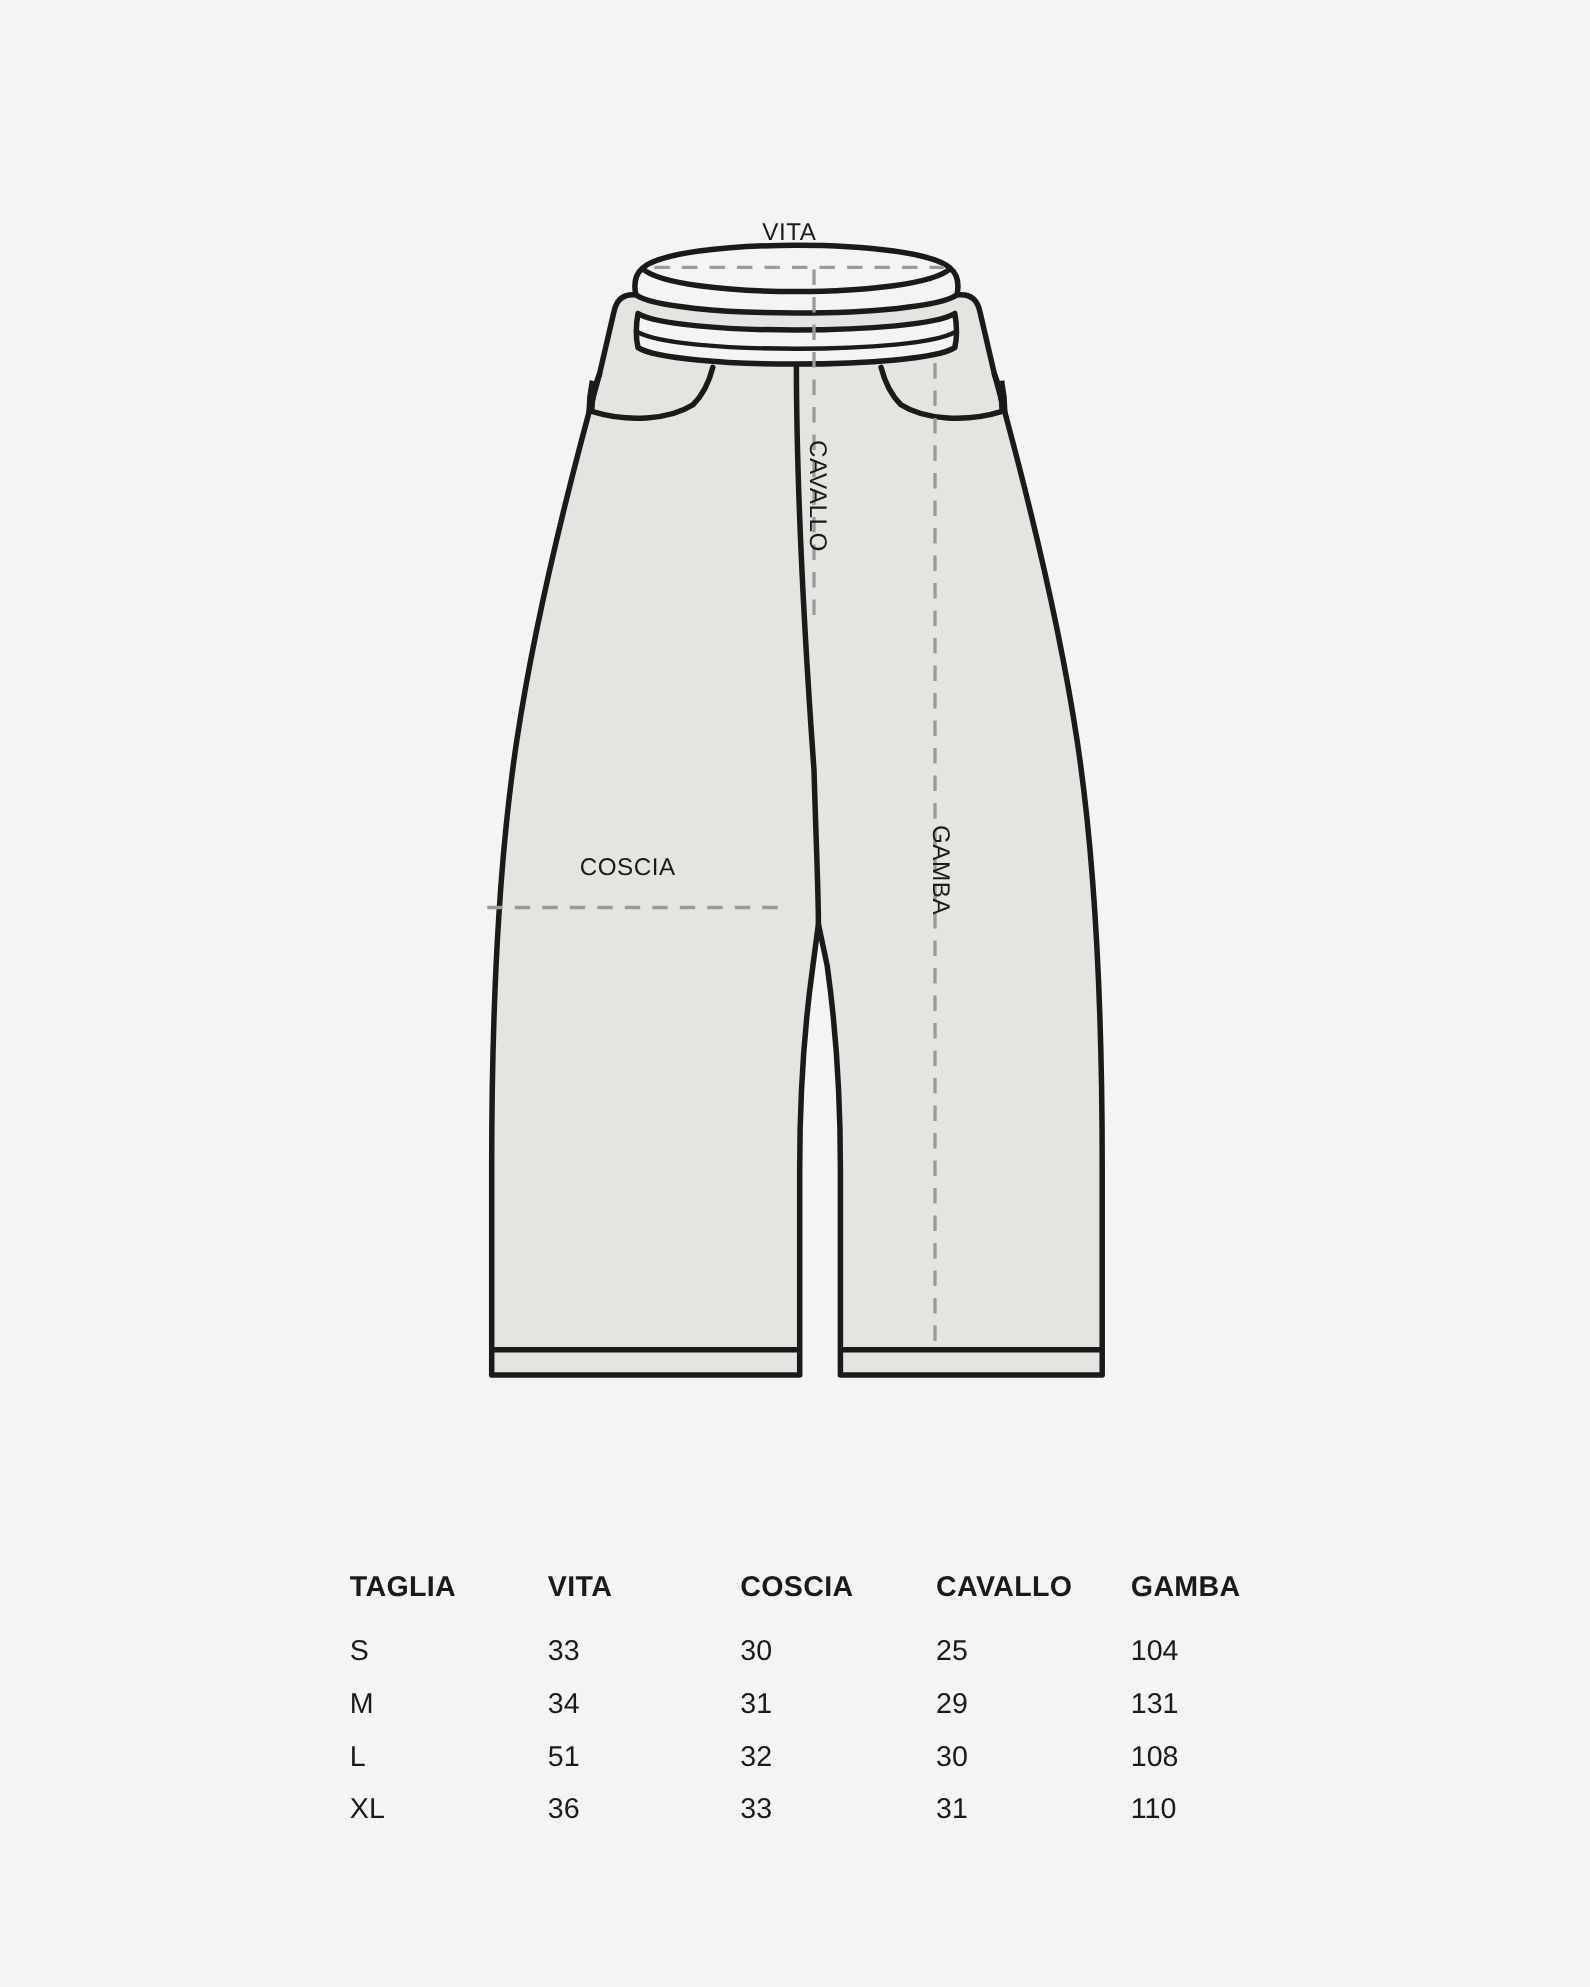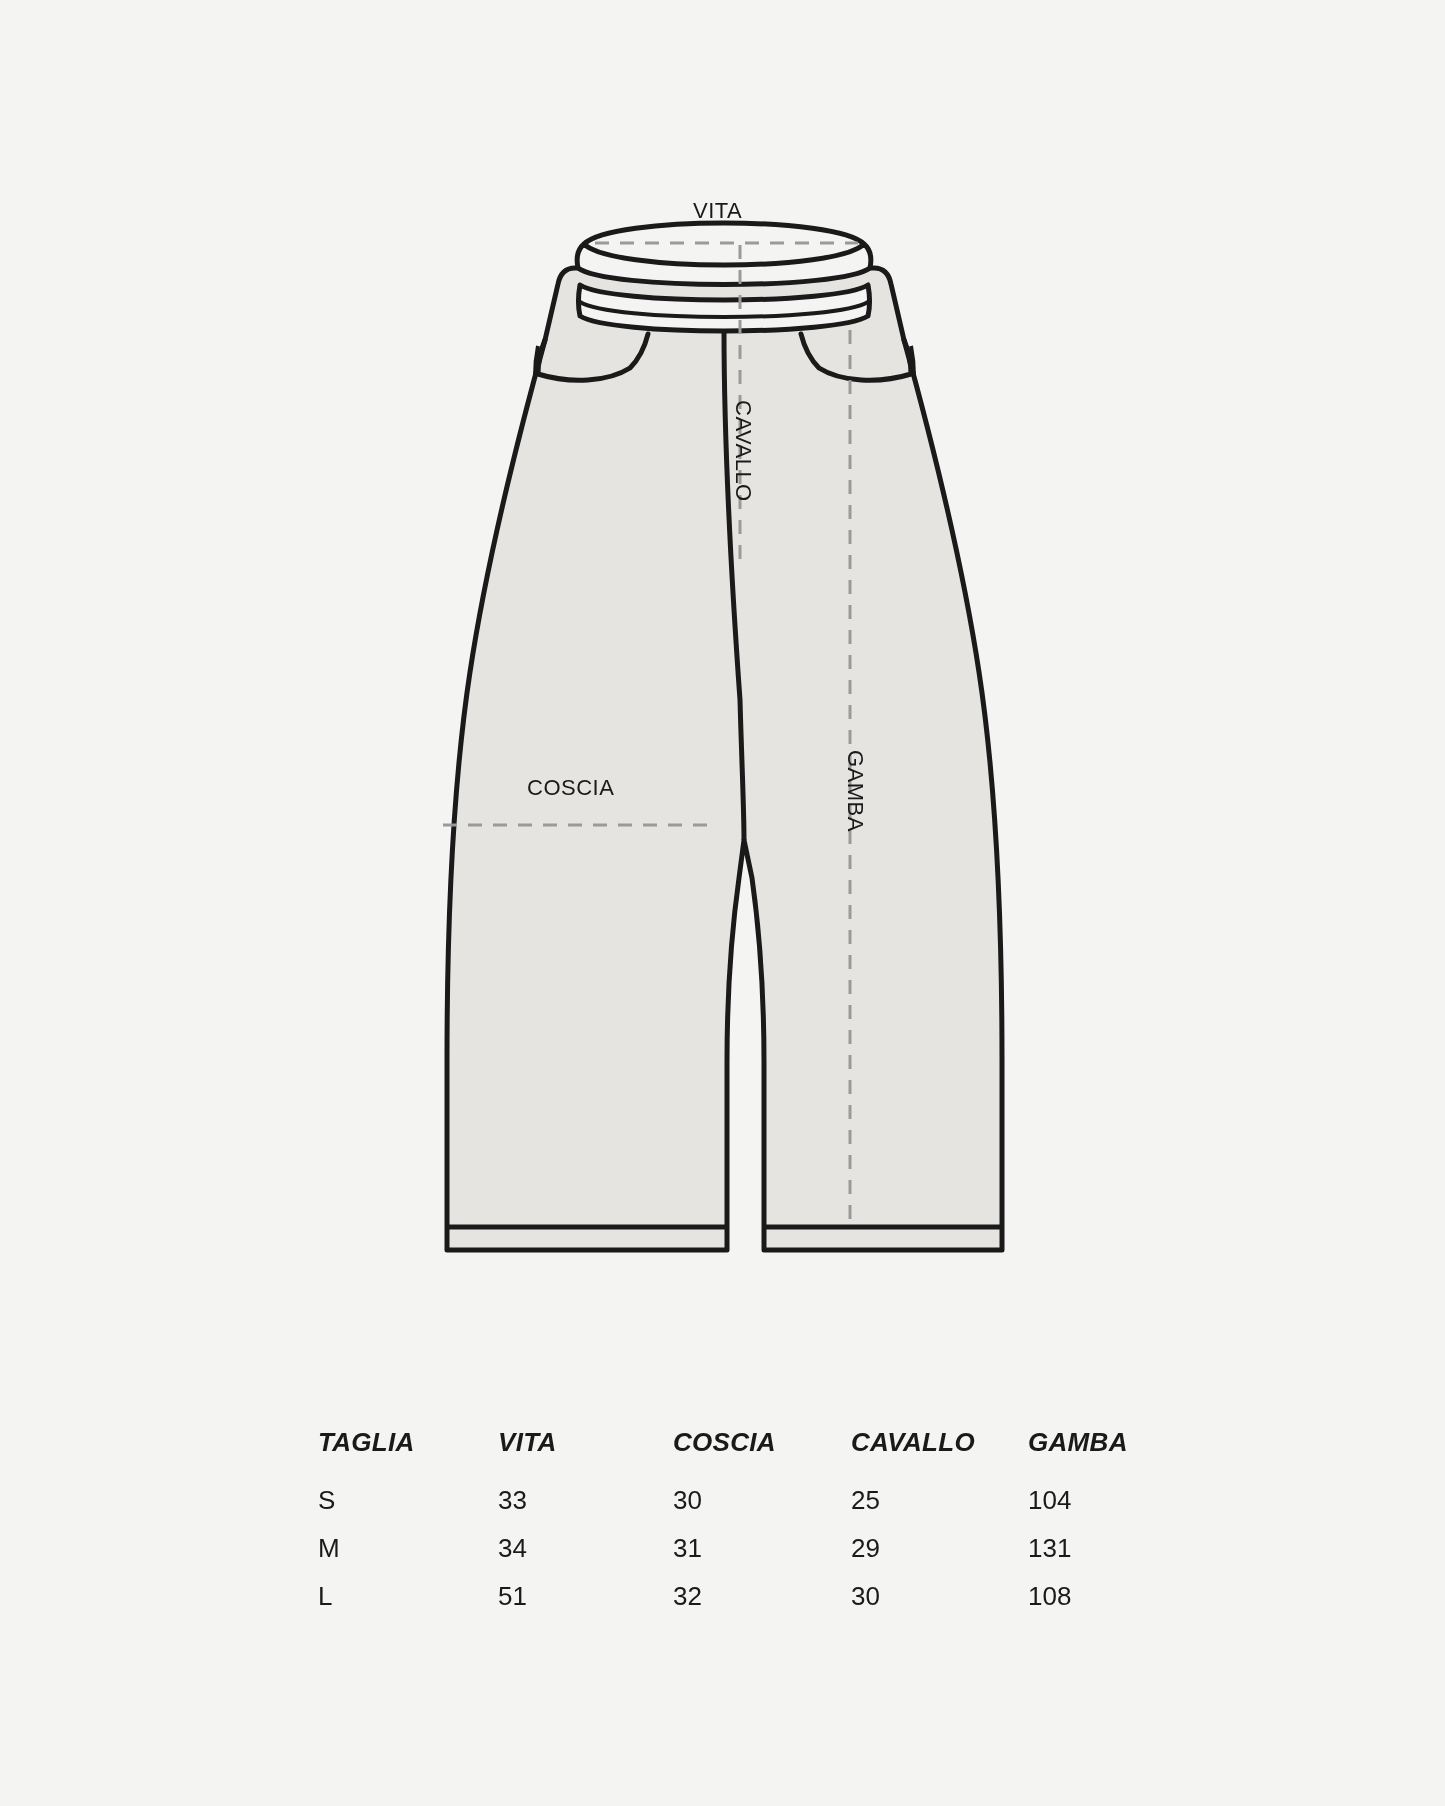--- a/index.html
+++ b/index.html
@@ -77,21 +77,20 @@
     font-size: 26px;
     padding: 0;
     height: 48px;
     vertical-align: middle;
     font-weight: normal;
   }
   thead th {
     font-weight: bold;
     letter-spacing: 0.3px;
     padding-bottom: 10px;
-    font-style: italic;
   }
   col.c-taglia { width: 180px; }
   col.c-vita   { width: 175px; }
   col.c-coscia { width: 178px; }
   col.c-cavallo{ width: 177px; }
   col.c-gamba  { width: 120px; }
 </style>
 </head>
 <body>
 
@@ -215,17 +214,24 @@
           <td>29</td>
           <td>131</td>
         </tr>
         <tr>
           <td>L</td>
           <td>51</td>
           <td>32</td>
           <td>30</td>
           <td>108</td>
         </tr>
+        <tr>
+          <td>XL</td>
+          <td>36</td>
+          <td>33</td>
+          <td>31</td>
+          <td>110</td>
+        </tr>
       </tbody>
     </table>
   </div>
 
 </div>
 
 </body></html>

